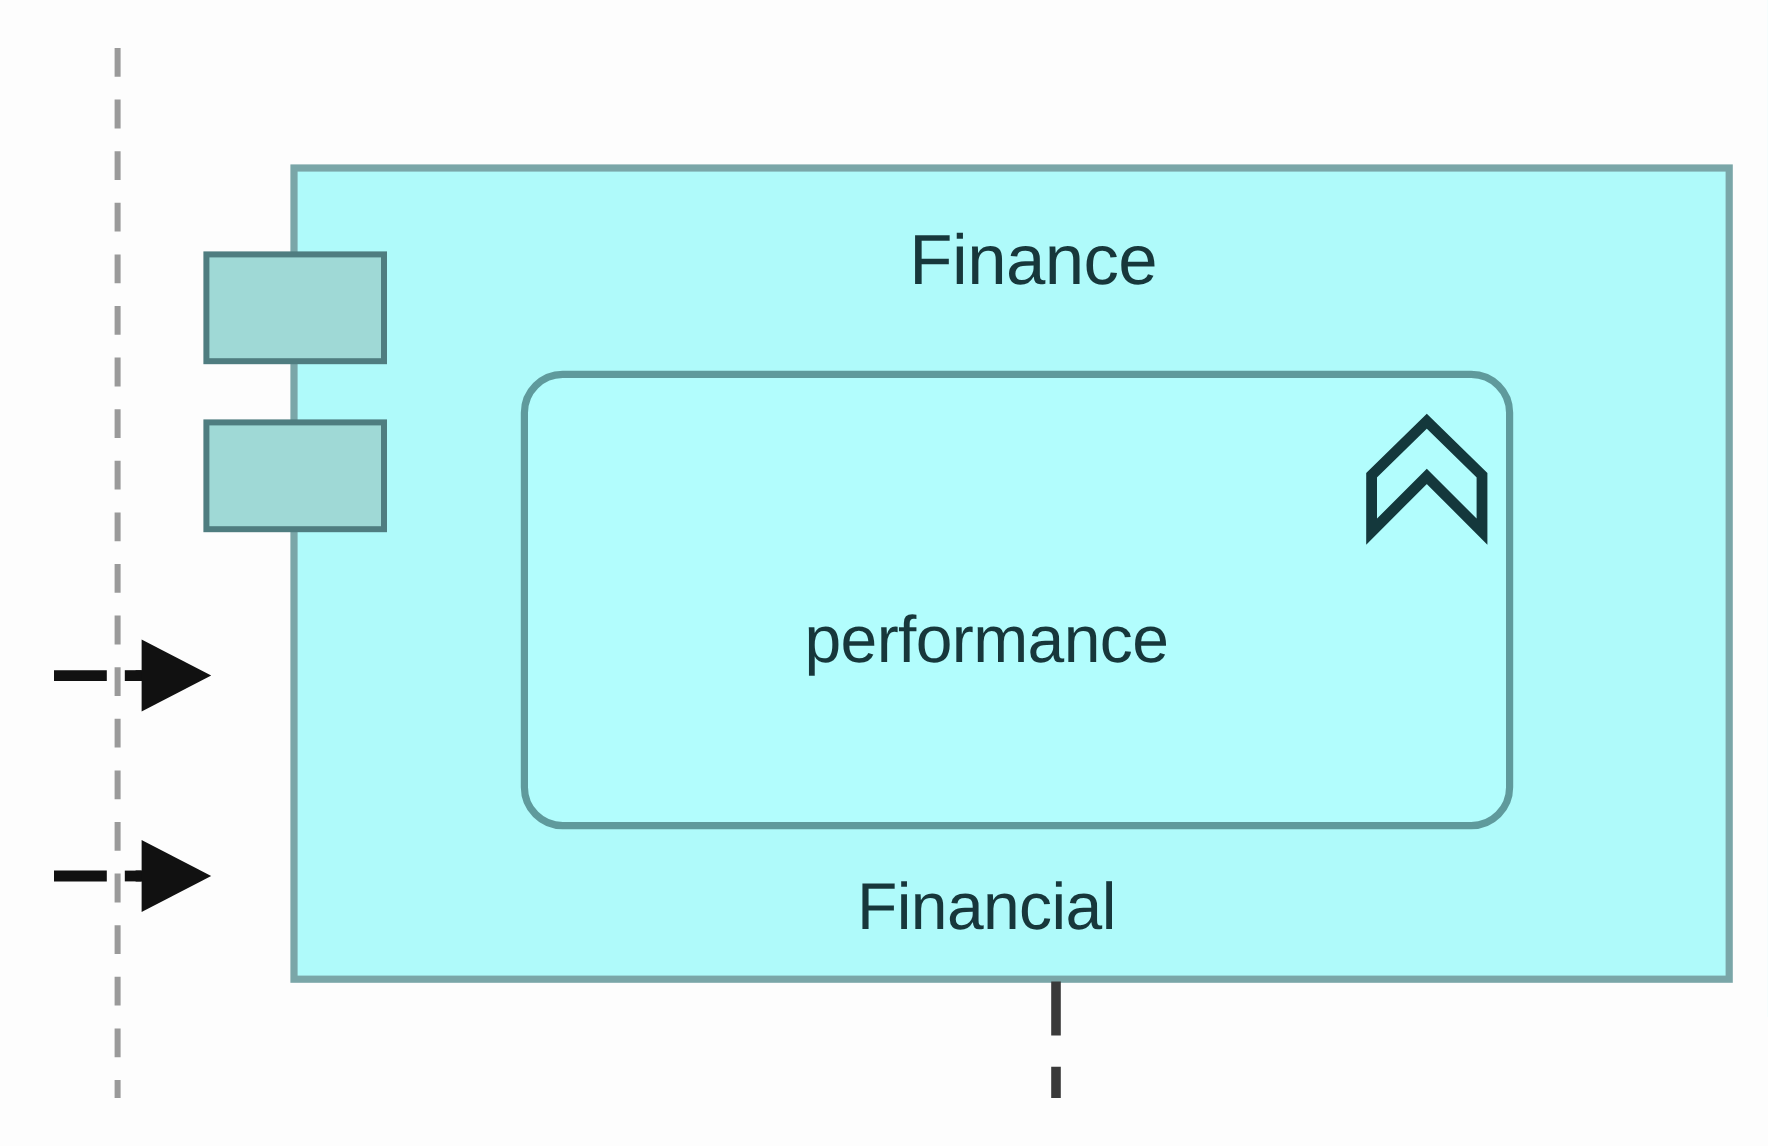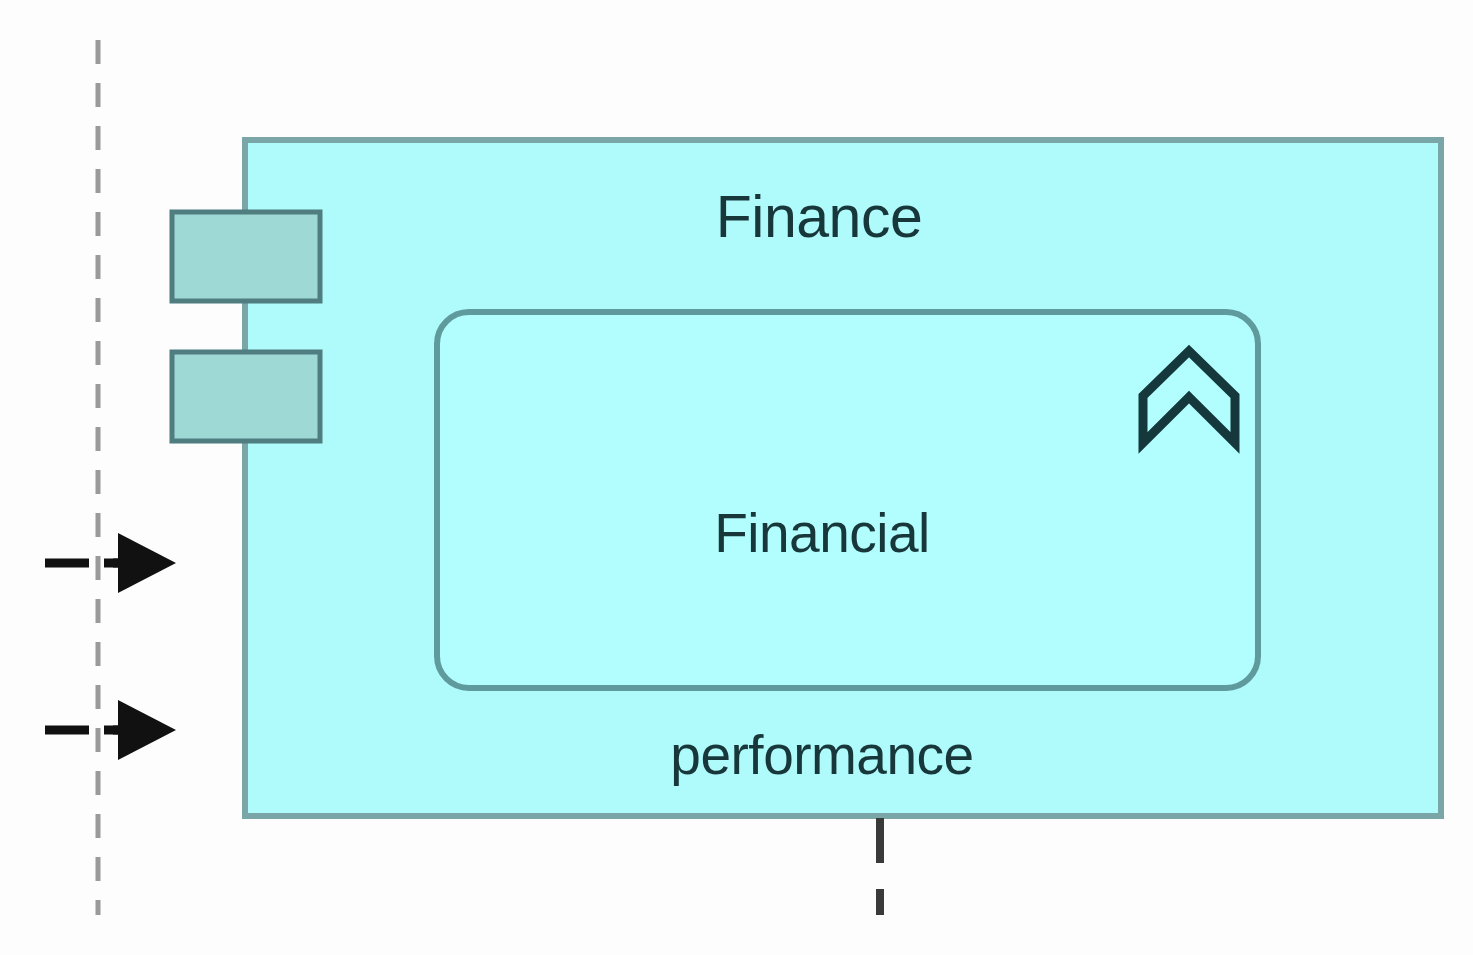--- a/index.html
+++ b/index.html
@@ -26,21 +26,21 @@
   }
   
   .txt {
     position: absolute;
     color: #17373b;
     text-align: center;
     white-space: pre;
     pointer-events: none;
   }
   #finance-title {
-    left: 414px;
+    left: 456px;
     top: 183px;
     width: 810px;
     font-size: 59px;
     line-height: 68px;
     letter-spacing: -0.5px;
   }
   #process-label {
     left: 452px;
     top: 348px;
     width: 740px;
@@ -82,18 +82,18 @@
       <line x1="104" y1="730" x2="124" y2="730" stroke="#111111" stroke-width="9"></line>
       <path d="M 118 700 L 176 730 L 118 760 Z" fill="#111111"></path>
     </g>
 
     <line id="bottom-dash" x1="880" y1="818" x2="880" y2="915" stroke="#3a3a3a" stroke-width="8" stroke-dasharray="45 26"></line>
   </svg>
 
   <div class="txt" id="finance-title">Finance</div>
 
   <div class="txt" id="process-label">
+    <div>performance</div>
     <div>Financial</div>
-    <div>performance</div>
     <div>monitoring</div>
   </div>
 
 </div>
 
 </body></html>

